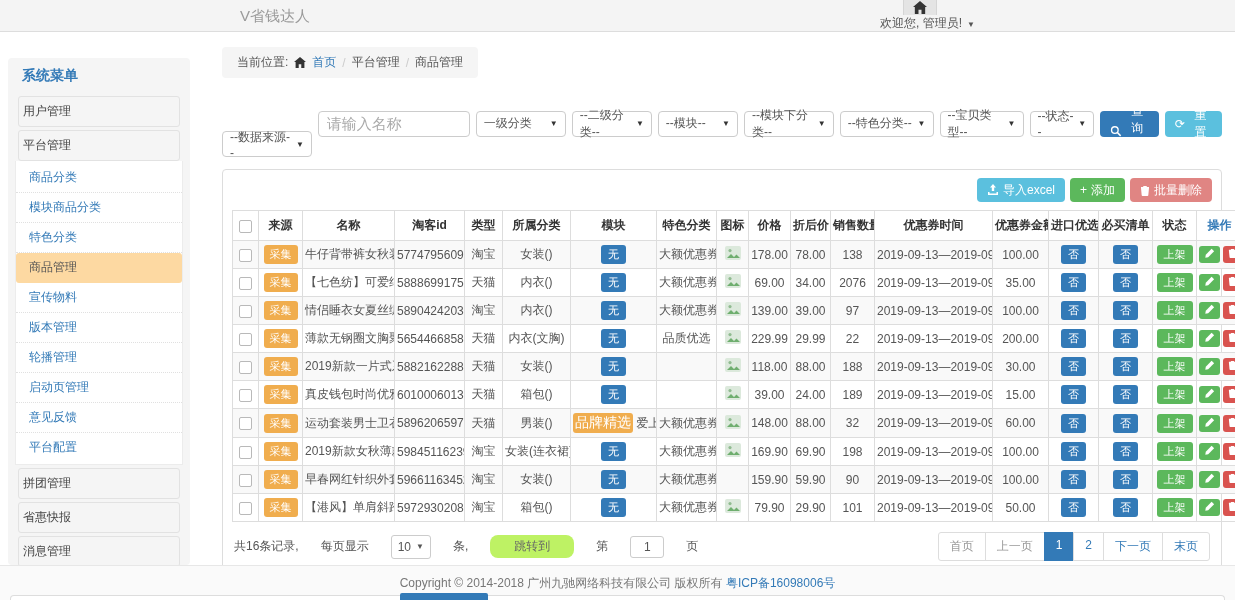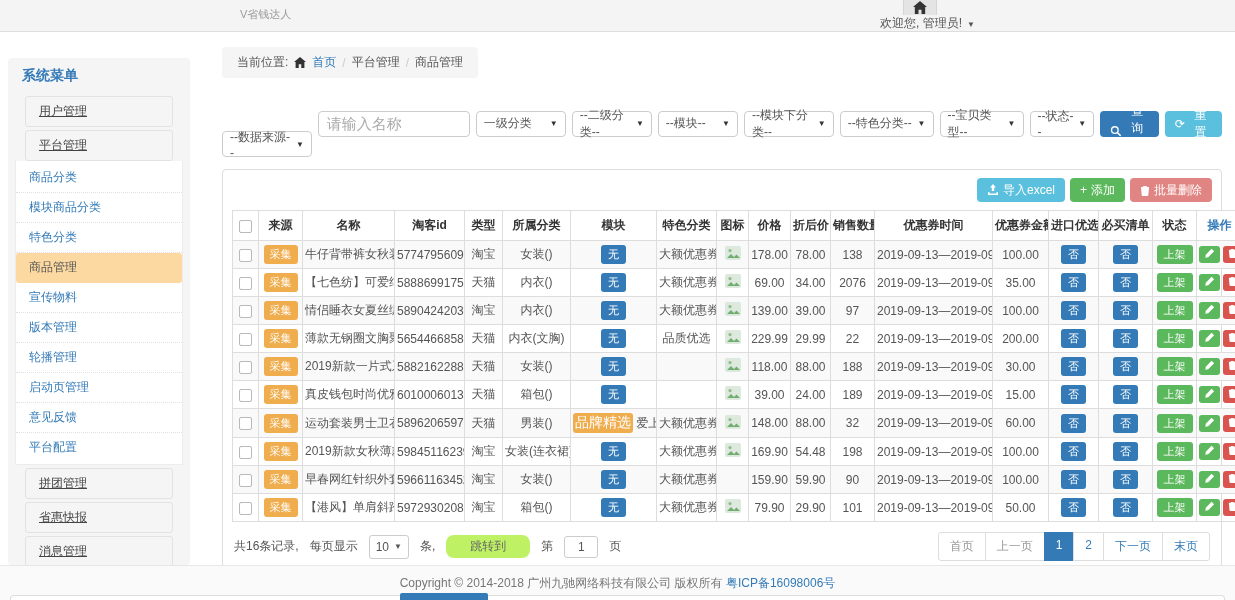--- a/index.html
+++ b/index.html
@@ -1,30 +1,30 @@
 <!DOCTYPE html>
 <html><head>
 <meta charset="utf-8">
 <style>
   * { box-sizing: border-box; margin: 0; padding: 0; }
   html,body { width:1235px; height:600px; overflow:hidden; }
   body { font-family:"Liberation Sans","DejaVu Sans",sans-serif; font-size:12px; color:#555; background:#fff; position:relative; }
 
   
   .topbar { position:absolute; top:0; left:0; width:1235px; height:32px; background:#f4f4f4; border-bottom:1px solid #ddd; }
-  .app-title { position:absolute; left:240px; top:7px; font-size:11px; color:#9a9a9a; }
+  .app-title { position:absolute; left:240px; top:7px; font-size:15px; color:#9a9a9a; }
   .topbar-right { position:absolute; left:866px; top:0; height:32px; display:flex; align-items:center;flex-direction:column; }
   .home-box { width:34px; height:32px; background:#e4e4e4; border-left:1px solid #d5d5d5; border-right:1px solid #d5d5d5; display:flex; align-items:center; justify-content:center; cursor:pointer; }
   .welcome { margin-left:14px; color:#555; cursor:pointer; }
   .caret-down { font-size:8px; color:#555; margin-left:5px; }
 
   
   .sidebar { position:absolute; left:8px; top:58px; width:182px; height:507px; background:#f5f5f5; border-radius:4px; overflow:hidden; }
   .sidebar-title { padding:9px 14px 8px; color:#337ab7; font-weight:bold; font-size:14px; }
-  .side-section { margin:3px 17px 0; background:#f5f5f5; border:1px solid #e2e2e2; border-radius:3px; padding:6px 13px; color:#444; cursor:pointer;text-decoration:underline; }
+  .side-section { margin:3px 10px 0; background:#f5f5f5; border:1px solid #e2e2e2; border-radius:3px; padding:6px 4px; color:#444; cursor:pointer; }
   .side-sub { margin:0 7px; background:#fff; border:1px solid #ececec; border-top:none; padding:2px 0; }
   .side-sub-item { padding:6px 13px; color:#337ab7; border-bottom:1px dotted #e0e0e0; cursor:pointer; }
   .side-sub-item:last-child { border-bottom:none; }
   .side-sub-item.active { background:#fdd9a2; border-radius:3px; color:#555; border-bottom-color:transparent; }
 
   
   .main { position:absolute; left:222px; top:32px; width:1000px; }
   .breadcrumb { display:inline-flex; align-items:center; gap:6px; background:#f5f5f5; border-radius:4px; padding:7px 15px; margin-top:15px; color:#555; }
   .breadcrumb a { color:#337ab7; text-decoration:none; cursor:pointer; }
   .breadcrumb .sep { color:#ccc; }
@@ -55,21 +55,21 @@
   .badge-orange.sm { padding:1px 2px; font-size:14px; }
   .btn-xs { display:inline-block; color:#fff; border-radius:3px; padding:2px 7px; font-size:11px; cursor:pointer; }
   .btn-blue { background:#337ab7; }
   .btn-green { background:#5cb85c; }
   .btn-red { background:#d9534f; }
   .op-group { display:inline-flex; gap:3px; }
   .op-group .btn-xs { padding:2px 5px; }
 
   
   .pager-row { display:flex; justify-content:space-between; align-items:center; margin-top:10px; padding:0 2px; }
-  .pager-left { display:flex; align-items:center; gap:11px; color:#555; }
+  .pager-left { display:flex; align-items:center; gap:22px; color:#555; }
   .mini-select { height:24px; border:1px solid #ccc; border-radius:3px; background:#fff; display:inline-flex; align-items:center; gap:5px; padding:0 6px; cursor:pointer; }
   .mini-select .car { font-size:8px; }
   .jump-label { background:#bef264; padding:3px 24px; border-radius:8px; color:#666; cursor:pointer; }
   .page-input { width:34px; height:22px; border:1px solid #ccc; border-radius:3px; text-align:center; font-size:12px; font-family:inherit; color:#555; }
   .pager-right { display:flex; }
   .pg-btn { border:1px solid #ddd; background:#fff; padding:5px 11px; margin-left:-1px; color:#337ab7; cursor:pointer; font-size:12px; }
   .pg-btn:first-child { border-radius:3px 0 0 3px; margin-left:0; }
   .pg-btn:last-child { border-radius:0 3px 3px 0; }
   .pg-btn.disabled { color:#999; cursor:default; }
   .pg-btn.active { background:#337ab7; border-color:#337ab7; color:#fff; }
@@ -470,21 +470,21 @@
             <td>淘宝</td>
             <td>女装(连衣裙)</td>
             <td><span class="btn-xs btn-blue">无</span></td>
             <td>大额优惠券</td>
             <td><svg width="16" height="14" viewBox="0 0 16 14">
                 <rect width="16" height="14" rx="2" fill="#dce9dc"></rect>
                 <circle cx="5" cy="4.6" r="1.6" fill="#90bb90"></circle>
                 <path d="M2 12l4-4 3 3 2.5-2.5L15 12z" fill="#6fae6f"></path>
               </svg></td>
             <td>169.90</td>
-            <td>54.48</td>
+            <td>69.90</td>
             <td>198</td>
             <td>2019-09-13—2019-09-17</td>
             <td>100.00</td>
             <td><span class="btn-xs btn-blue">否</span></td>
             <td><span class="btn-xs btn-blue">否</span></td>
             <td><span class="btn-xs btn-green">上架</span></td>
             <td><span class="op-group">
                 <span class="btn-xs btn-green"><svg width="11" height="11" viewBox="0 0 11 11">
                     <path d="M7.6.8l2.5 2.5-5.9 5.9-2.9.5.5-2.9L7.6.8z" fill="#fff"></path>
                   </svg></span>

